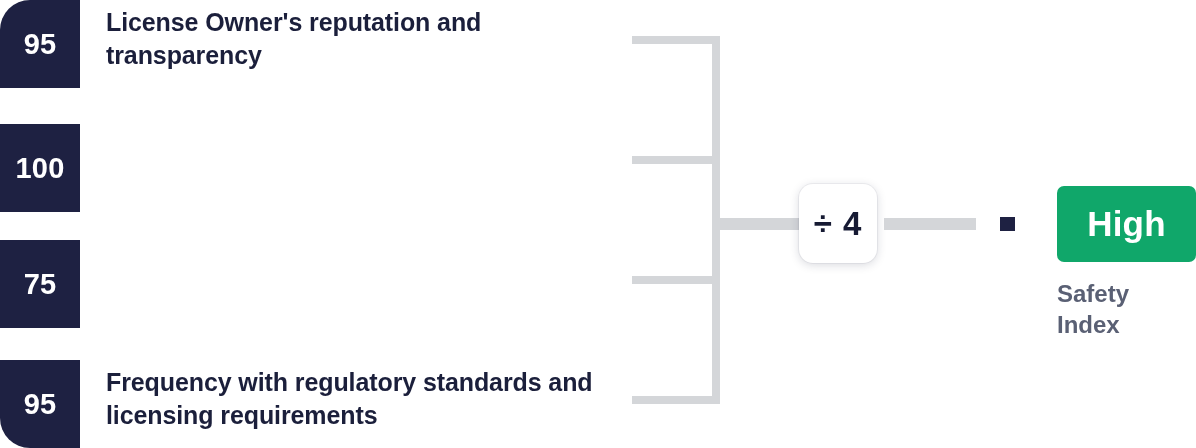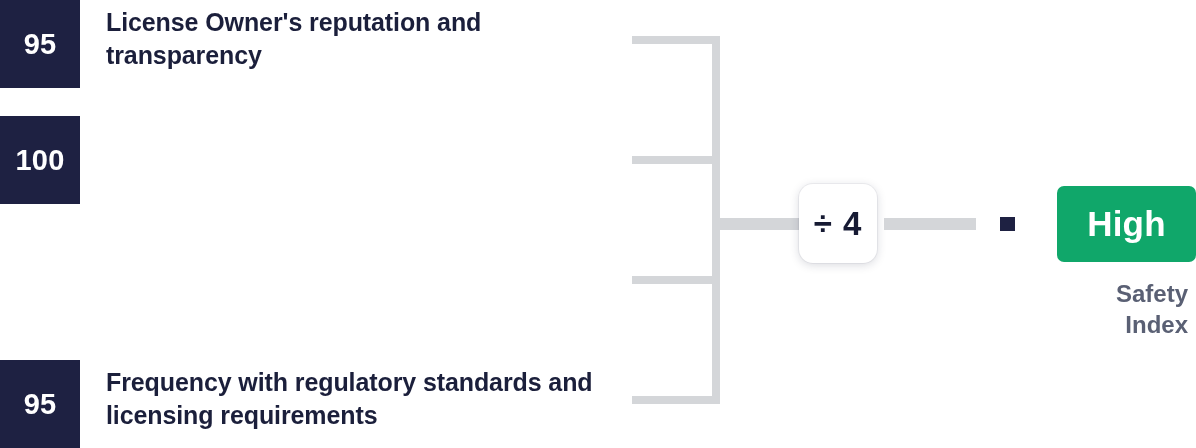--- a/index.html
+++ b/index.html
@@ -10,40 +10,41 @@
   body {
     font-family: "Liberation Sans", "DejaVu Sans", sans-serif;
   }
 
   #stage {
     position: relative;
     width: 1196px;
     height: 448px;
     background: #ffffff;
     overflow: hidden;
+    border-radius: 30px;
   }
 
   
   .criteria-list {
     position: absolute;
     left: 0;
     top: 0;
     width: 620px;
     height: 448px;
   }
   .criteria-row {
     position: absolute;
     left: 0;
     width: 620px;
     height: 88px;
     display: flex;
     align-items: flex-start;
   }
   .row-0 { top: 0px; }
-  .row-1 { top: 116px; }
+  .row-1 { top: 124px; }
   .row-2 { top: 240px; }
   .row-3 { top: 360px; }
 
   .score-badge {
     flex: 0 0 auto;
     width: 80px;
     height: 88px;
     background: #1e2142;
     color: #ffffff;
     display: flex;
@@ -147,21 +148,20 @@
     display: flex;
     align-items: center;
     justify-content: center;
     color: #ffffff;
     font-size: 35px;
     font-weight: 700;
     letter-spacing: 0.2px;
   }
   .result-caption {
     margin-top: 16px;
-    text-align: right;
     padding-right: 8px;
     color: #5a6074;
     font-size: 24px;
     font-weight: 700;
     line-height: 1.3;
   }
 </style>
 </head>
 <body>
 
@@ -172,20 +172,21 @@
     <div class="criteria-row row-0">
       <div class="score-badge">95</div>
       <div class="criteria-text">License Owner's reputation and transparency</div>
     </div>
 
     <div class="criteria-row row-1">
       <div class="score-badge">100</div>
     </div>
 
     <div class="criteria-row row-2">
+      <div class="score-badge">75</div>
     </div>
 
     <div class="criteria-row row-3">
       <div class="score-badge">95</div>
       <div class="criteria-text">Frequency with regulatory standards and licensing requirements</div>
     </div>
 
   </div>
 
   <div class="bracket">

